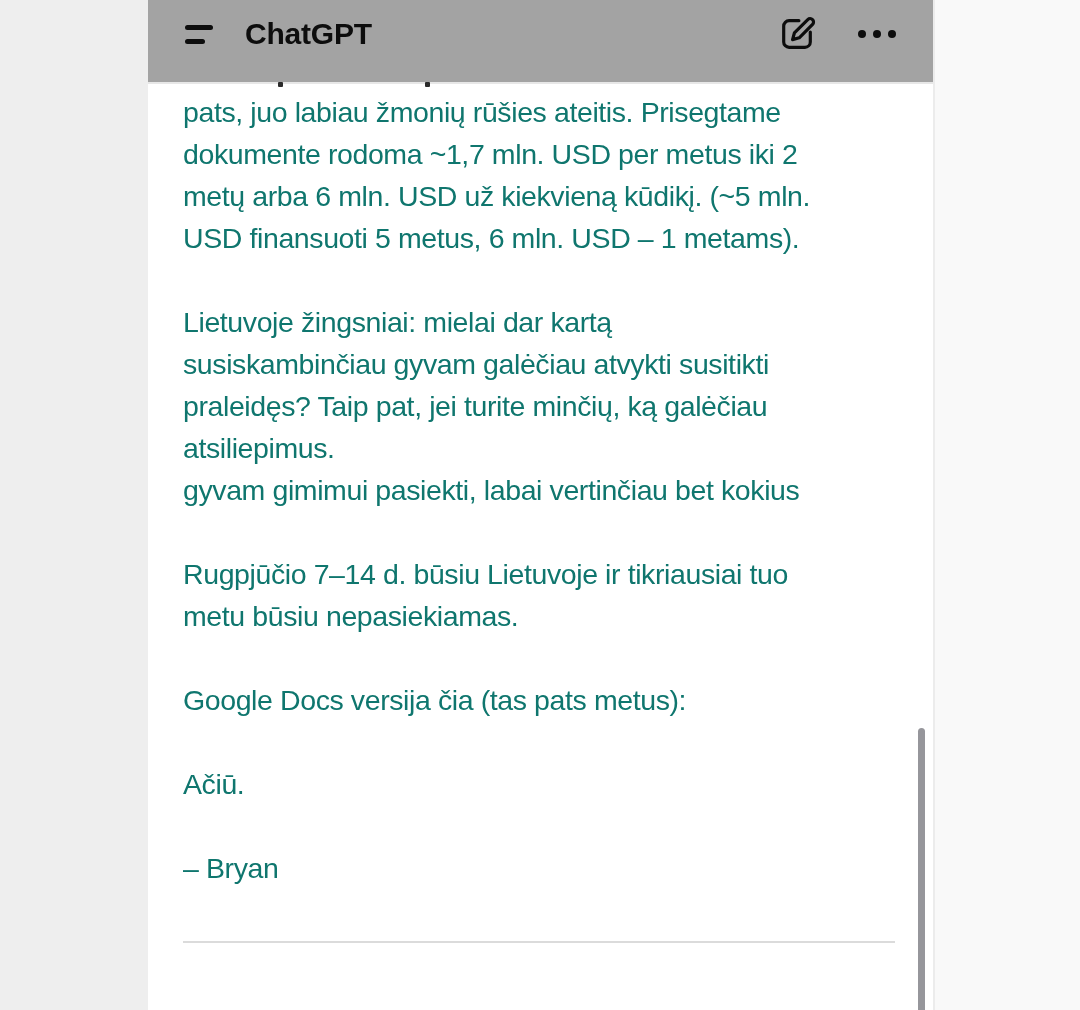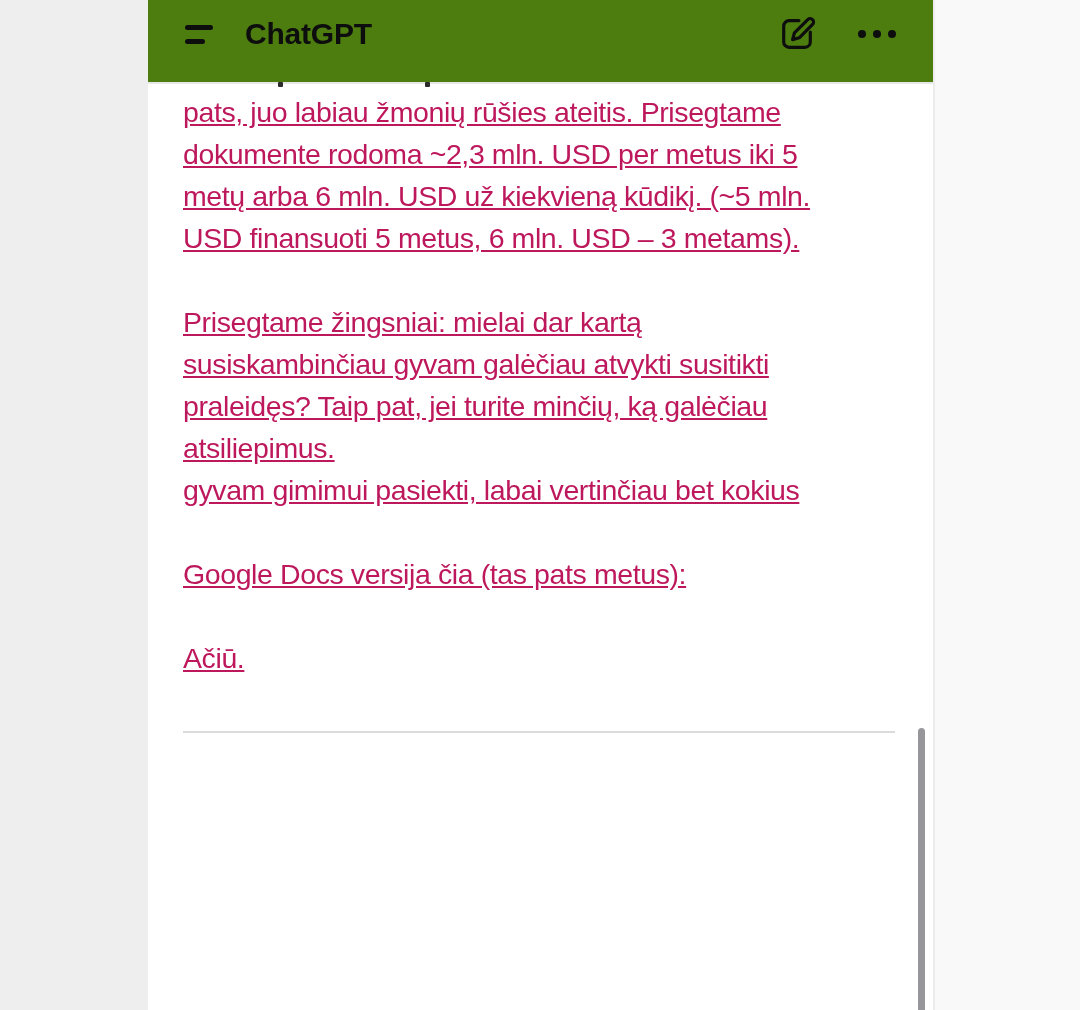--- a/index.html
+++ b/index.html
@@ -18,21 +18,21 @@
     width:787px;height:1010px;
     background:#ffffff;
     border-right:2px solid #ececec;
     box-sizing:border-box;
     overflow:hidden;
   }
   
   .topbar{
     position:absolute;left:0;top:0;
     width:100%;height:84px;
-    background:#4d7c0f;
+    background:#a3a3a3;
     border-bottom:2px solid #e7e7e7;
     box-sizing:border-box;
     display:flex;align-items:center;
     padding:0 37px 14px 37px;
     z-index:3;
   }
   .icon-btn{
     background:none;border:none;padding:0;margin:0;
     display:flex;flex-direction:column;justify-content:center;
     cursor:pointer;
@@ -65,22 +65,21 @@
     box-sizing:border-box;
     color:#0d0d0d;
   }
   .content p{margin:0 0 42px 0;}
   .ln{
     display:block;
     white-space:pre;
     font-size:28.5px;
     line-height:42px;
     letter-spacing:-0.4px;
-    color:#be185d;
-    text-decoration:underline;
+    color:#0f766e;
   }
   .sig-divider{
     margin:52px 0 0 0;
     width:712px;
     border:none;
     border-top:2px solid #dbdbdb;
   }
   
   .scrollbar-thumb{
     position:absolute;
@@ -119,35 +118,42 @@
         <span class="dot"></span>
       </button>
     </header>
 
     <div class="clip-remnant r1"></div>
     <div class="clip-remnant r2"></div>
 
     <main class="content">
       <p>
         <span class="ln">pats, juo labiau žmonių rūšies ateitis. Prisegtame</span>
-        <span class="ln">dokumente rodoma ~2,3 mln. USD per metus iki 5</span>
+        <span class="ln">dokumente rodoma ~1,7 mln. USD per metus iki 2</span>
         <span class="ln">metų arba 6 mln. USD už kiekvieną kūdikį. (~5 mln.</span>
-        <span class="ln">USD finansuoti 5 metus, 6 mln. USD – 3 metams).</span>
+        <span class="ln">USD finansuoti 5 metus, 6 mln. USD – 1 metams).</span>
       </p>
       <p>
-        <span class="ln">Prisegtame žingsniai: mielai dar kartą</span>
+        <span class="ln">Lietuvoje žingsniai: mielai dar kartą</span>
         <span class="ln">susiskambinčiau gyvam galėčiau atvykti susitikti</span>
         <span class="ln">praleidęs? Taip pat, jei turite minčių, ką galėčiau</span>
         <span class="ln">atsiliepimus.</span>
         <span class="ln">gyvam gimimui pasiekti, labai vertinčiau bet kokius</span>
       </p>
       <p>
+        <span class="ln">Rugpjūčio 7–14 d. būsiu Lietuvoje ir tikriausiai tuo</span>
+        <span class="ln">metu būsiu nepasiekiamas.</span>
+      </p>
+      <p>
         <span class="ln">Google Docs versija čia (tas pats metus):</span>
       </p>
       <p>
         <span class="ln">Ačiū.</span>
+      </p>
+      <p>
+        <span class="ln">– Bryan</span>
       </p>
       <hr class="sig-divider">
     </main>
 
     <div class="scrollbar-thumb"></div>
   </div>
 </div>
 
 </body></html>

